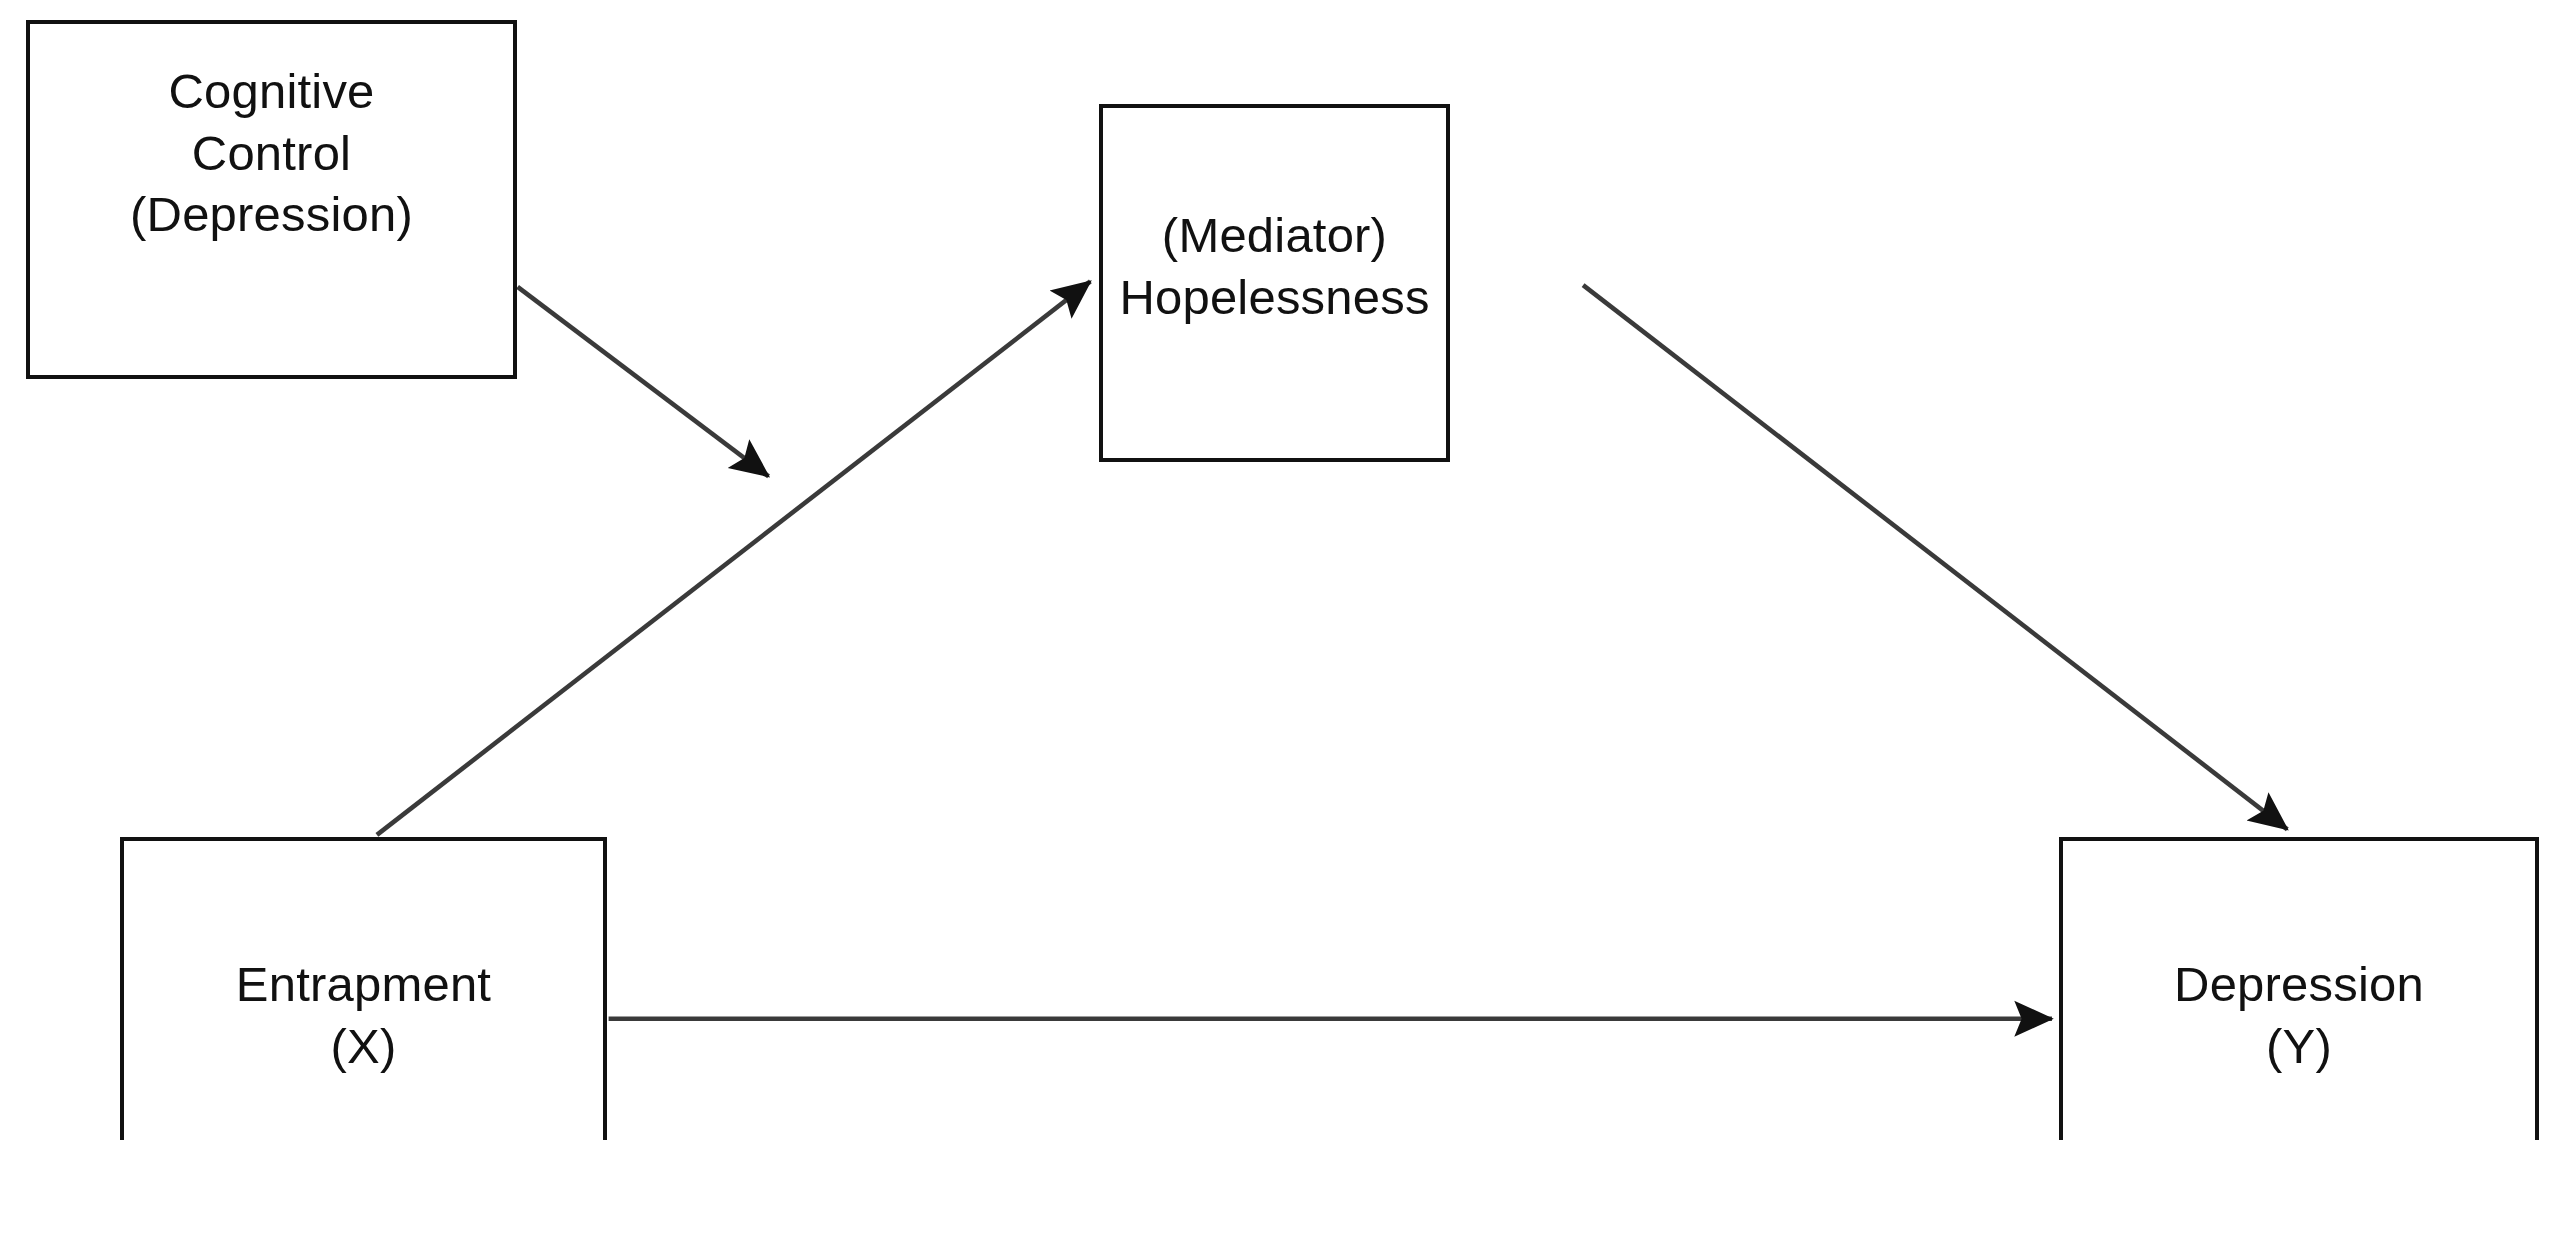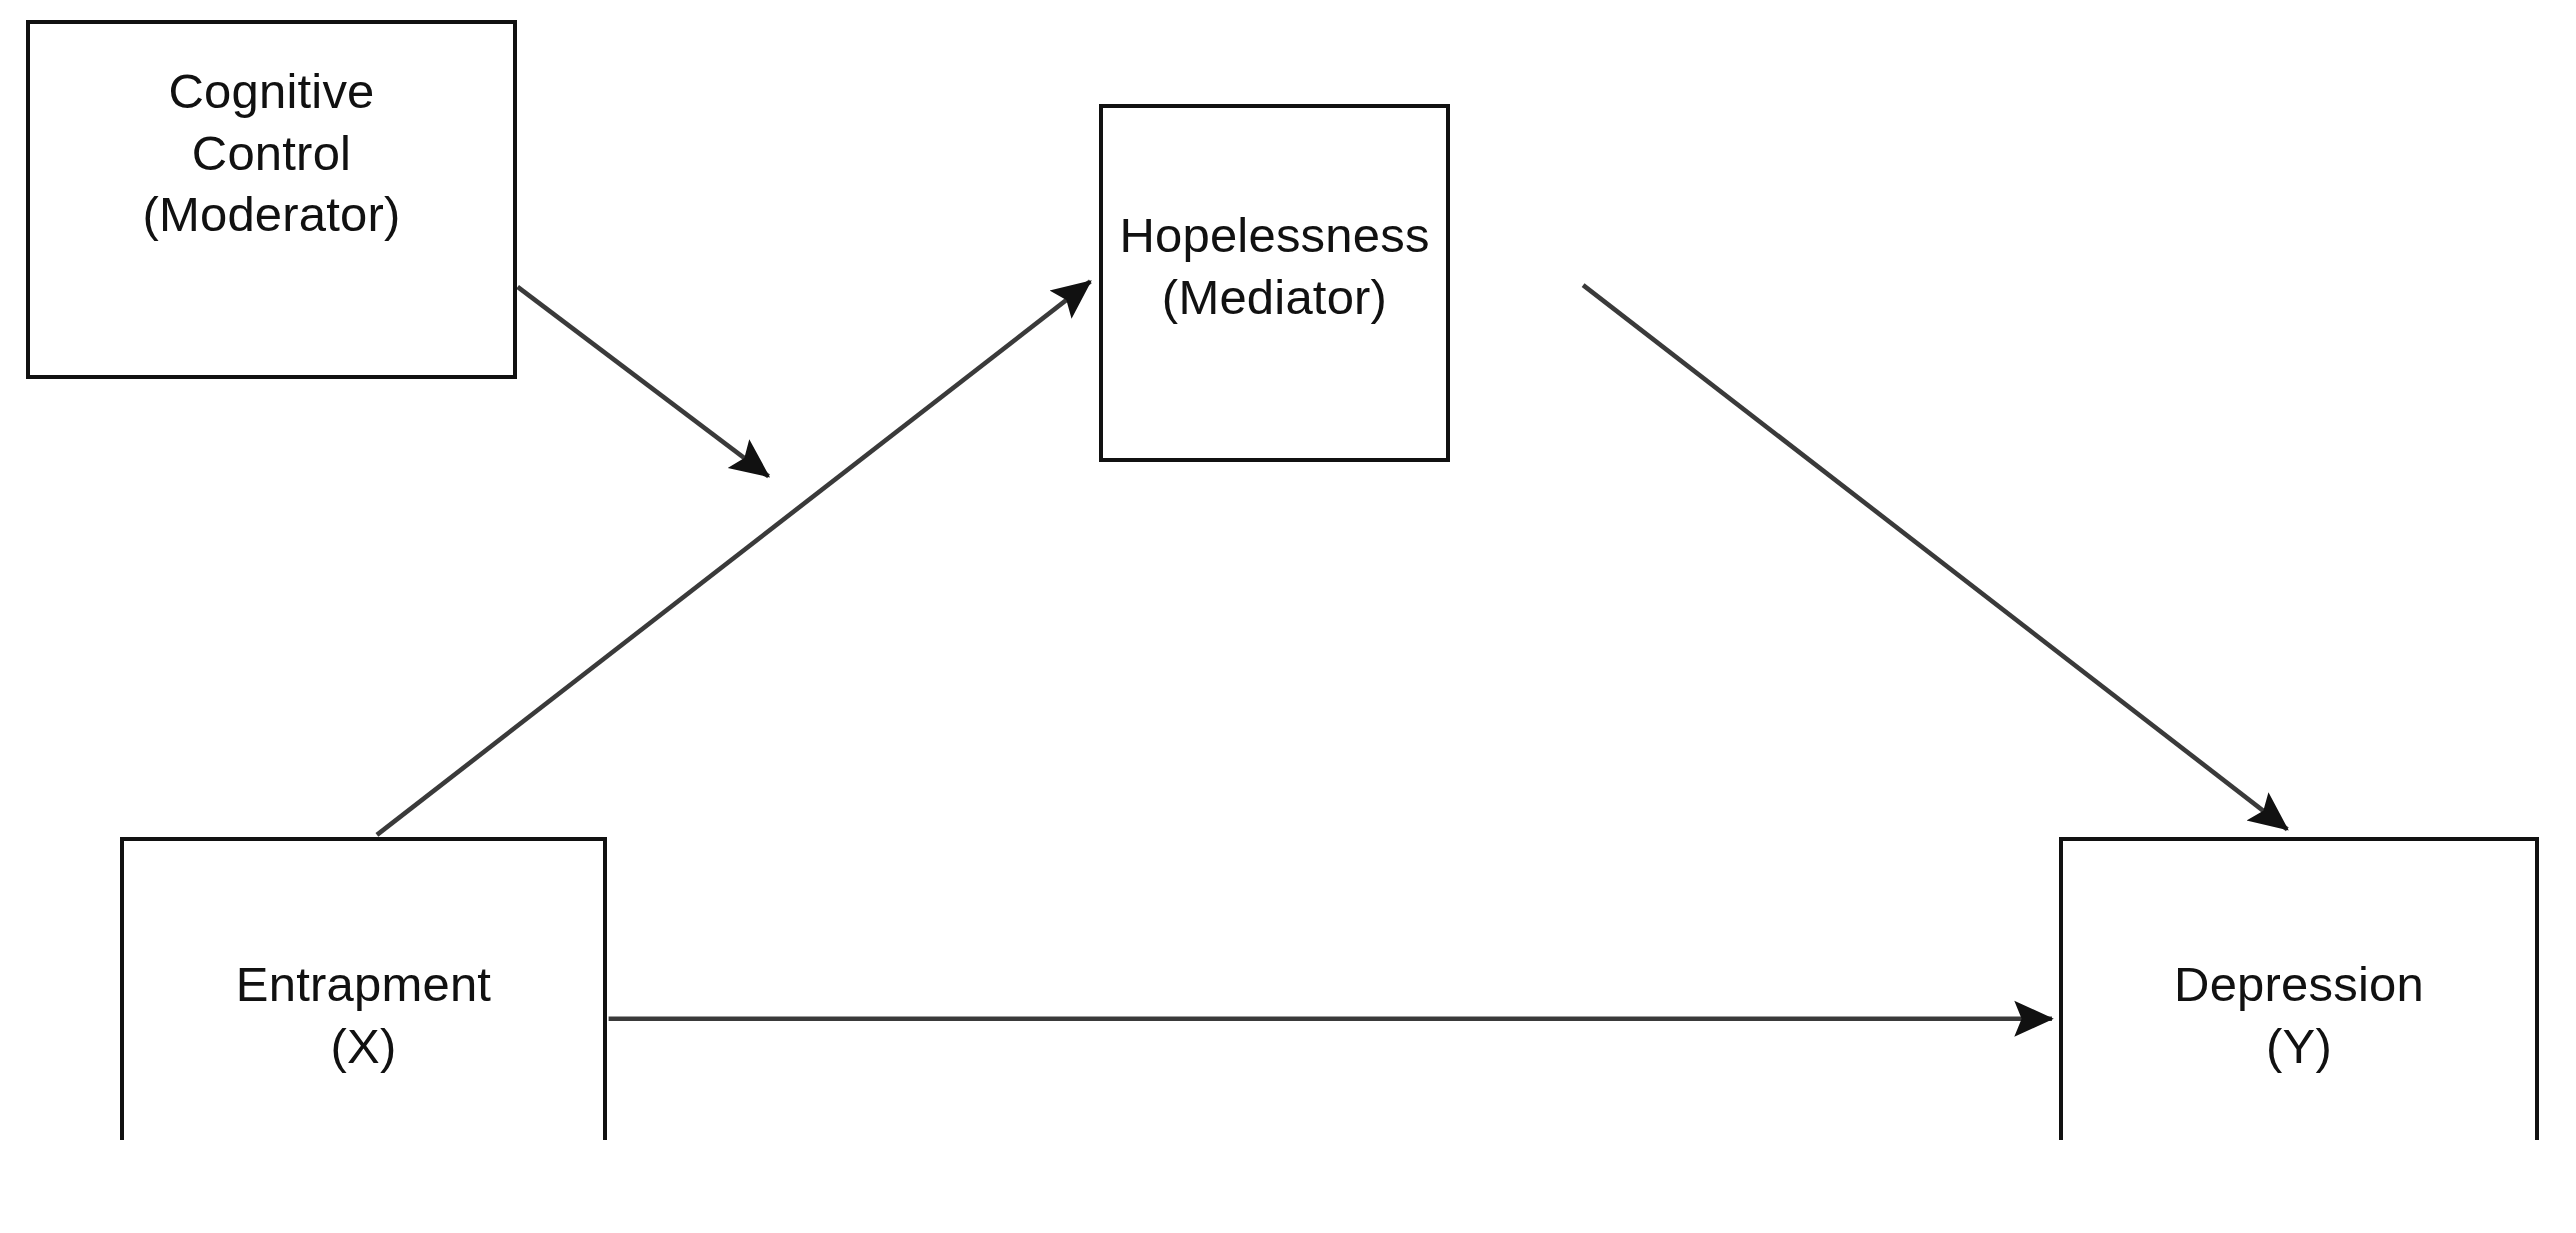--- a/index.html
+++ b/index.html
@@ -73,26 +73,26 @@
     <line x1="1722" y1="310" x2="2488" y2="902" stroke="#3a3a3a" stroke-width="5" marker-end="url(#arrowhead)"></line>
 
     <line x1="662" y1="1108" x2="2232" y2="1108" stroke="#3a3a3a" stroke-width="5" marker-end="url(#arrowhead)"></line>
 
     <line x1="563" y1="312" x2="836" y2="518" stroke="#3a3a3a" stroke-width="5" marker-end="url(#arrowhead)"></line>
   </svg>
 
   <div class="node-box" id="box-moderator">
     <div class="node-line">Cognitive</div>
     <div class="node-line">Control</div>
-    <div class="node-line">(Moderator)</div>
+    <div class="node-line">(Depression)</div>
   </div>
 
   <div class="node-box" id="box-mediator">
+    <div class="node-line">(Mediator)</div>
     <div class="node-line">Hopelessness</div>
-    <div class="node-line">(Mediator)</div>
   </div>
 
   <div class="node-box" id="box-predictor">
     <div class="node-line">Entrapment</div>
     <div class="node-line">(X)</div>
   </div>
 
   <div class="node-box" id="box-outcome">
     <div class="node-line">Depression</div>
     <div class="node-line">(Y)</div>

